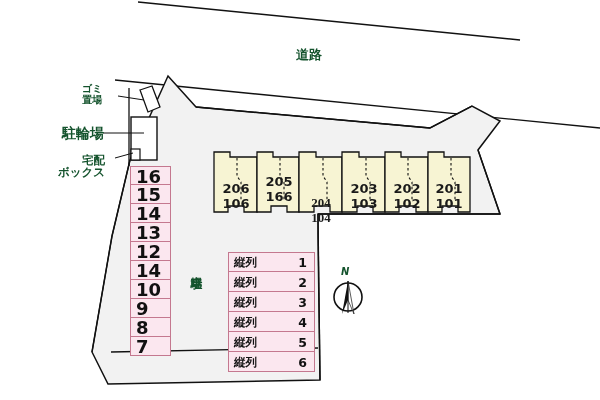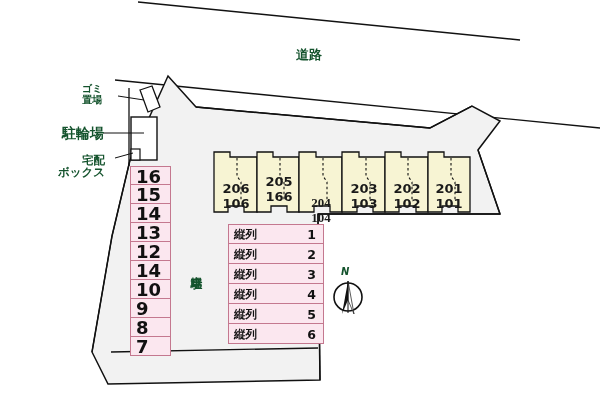--- a/index.html
+++ b/index.html
@@ -31,21 +31,21 @@
   #stalls{position:absolute;left:130px;top:166px;width:41px;}
   .stall{height:19px;box-sizing:border-box;
          border:1px solid #c4788f;border-top:none;
          background:#fbe7ef;position:relative;}
   .stall:first-child{border-top:1px solid #c4788f;}
   .stall span{position:absolute;left:5px;top:50%;transform:translateY(-50%);
          font-size:18px;font-weight:700;color:#111;
          font-family:"DejaVu Sans",sans-serif;text-align:center;}
 
   
-  #tandem{position:absolute;left:228px;top:224px;width:96px;}
+  #tandem{position:absolute;left:228px;top:252px;width:87px;}
   .trow{height:20px;box-sizing:border-box;
         border:1px solid #c4788f;border-top:none;
         background:#fbe7ef;position:relative;}
   .trow:first-child{border-top:1px solid #c4788f;}
   .trow .tname{position:absolute;left:5px;top:50%;transform:translateY(-50%);
         font-size:11.5px;font-weight:700;color:#111;}
   .trow .tnum{position:absolute;right:7px;top:50%;transform:translateY(-50%);
         font-size:12.5px;font-weight:700;color:#111;
         font-family:"DejaVu Sans",sans-serif;}
 

